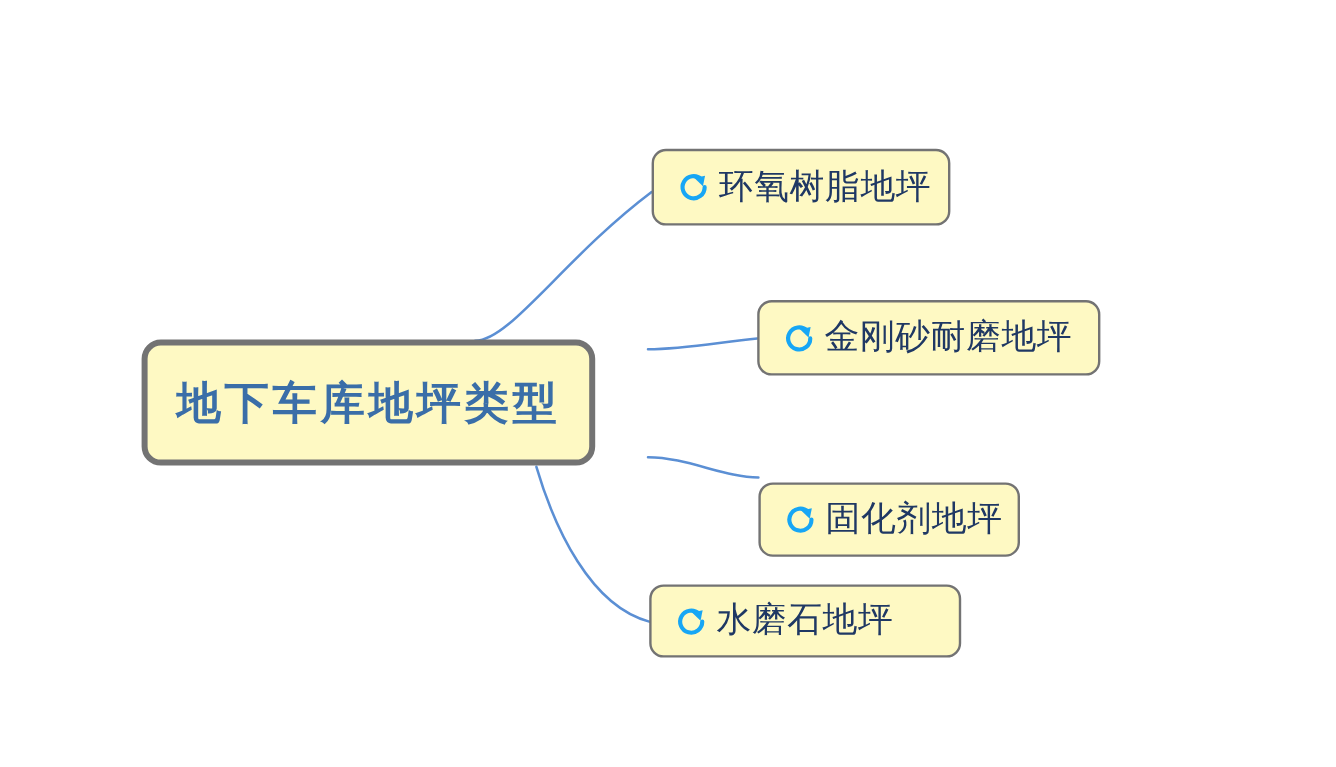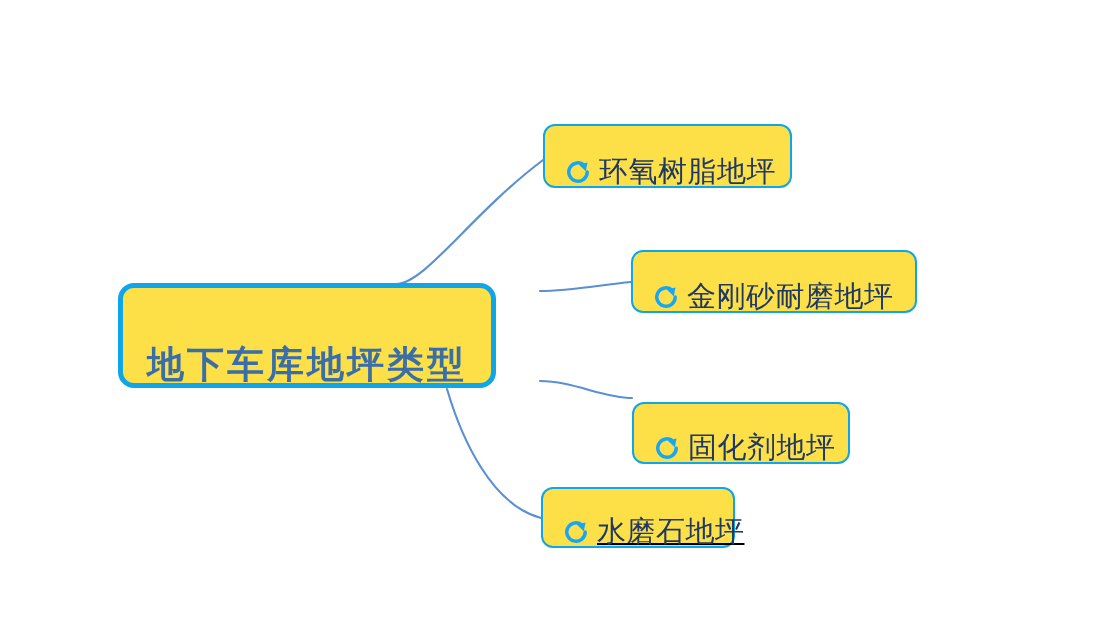--- a/index.html
+++ b/index.html
@@ -32,23 +32,23 @@
     fill: none;
     stroke: #5b8fd4;
     stroke-width: 2.1;
     stroke-linecap: round;
   }
 
   
   .node {
     position: absolute;
     display: flex;
-    align-items: flex-end;
-    background: #fde047;
-    border: 2px solid #0ea5e9;
+    align-items: center;
+    background: #fef9c3;
+    border: 2px solid #737373;
     border-radius: 12px;
   }
 
   .node.root {
     border-width: 5px;
     border-radius: 16px;
     justify-content: center;
   }
 
   .node-label {
@@ -127,21 +127,21 @@
       <span class="node-icon">
         <svg viewBox="0 0 24 24">
           <path d="M20.5 12a8.5 8.5 0 1 1-2.6-6.1" fill="none" stroke="#17a6f5" stroke-width="3.2" stroke-linecap="round"></path>
           <path d="M12.6 5.0 L20.8 3.2 L19.2 11.3 Z" fill="#17a6f5"></path>
         </svg>
       </span>
       <span class="node-label">固化剂地坪</span>
     </div>
   </div>
 
-  <div class="node child" style="left:541px; top:487px; width:194px; height:61px;text-decoration:underline;">
+  <div class="node child" style="left:541px; top:487px; width:260px; height:61px;">
     <div class="child-inner">
       <span class="node-icon">
         <svg viewBox="0 0 24 24">
           <path d="M20.5 12a8.5 8.5 0 1 1-2.6-6.1" fill="none" stroke="#17a6f5" stroke-width="3.2" stroke-linecap="round"></path>
           <path d="M12.6 5.0 L20.8 3.2 L19.2 11.3 Z" fill="#17a6f5"></path>
         </svg>
       </span>
       <span class="node-label">水磨石地坪</span>
     </div>
   </div>

